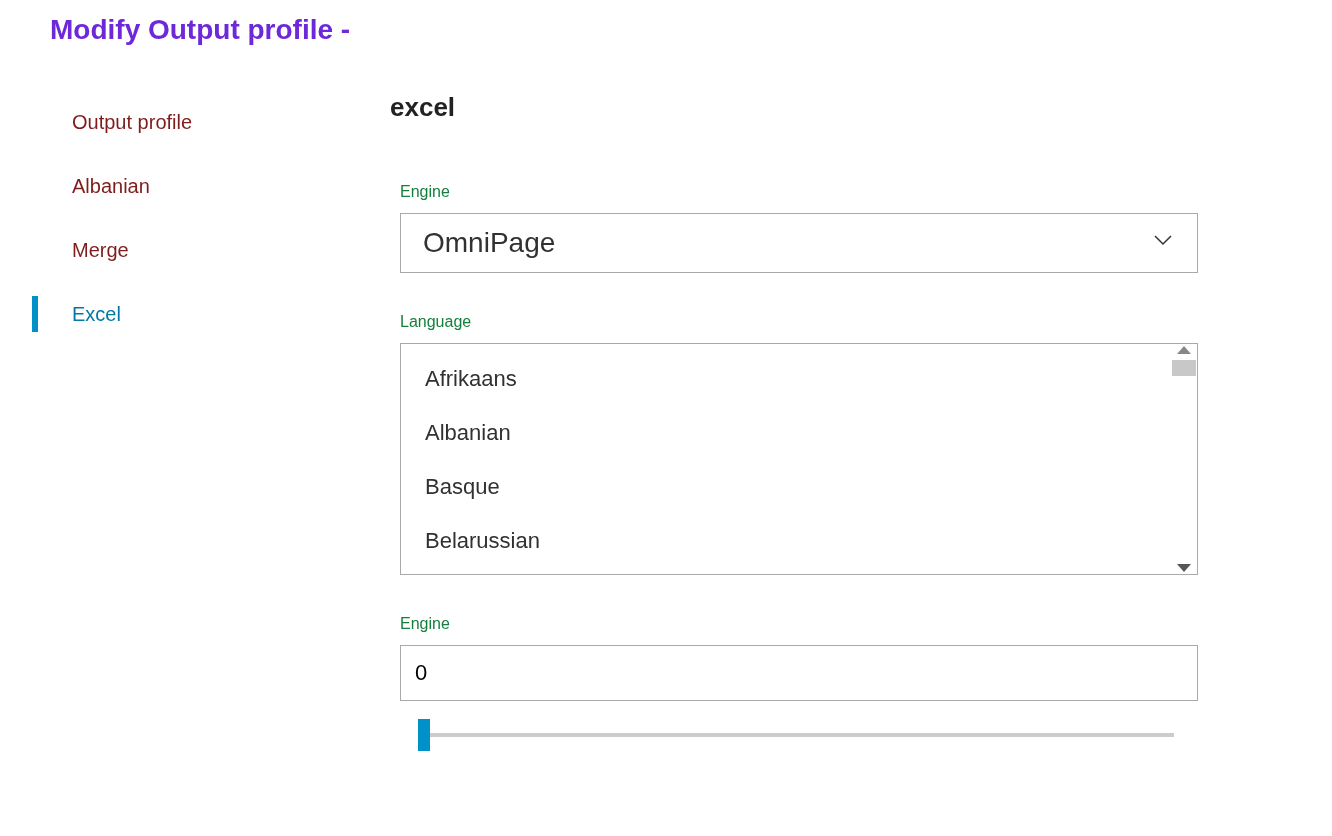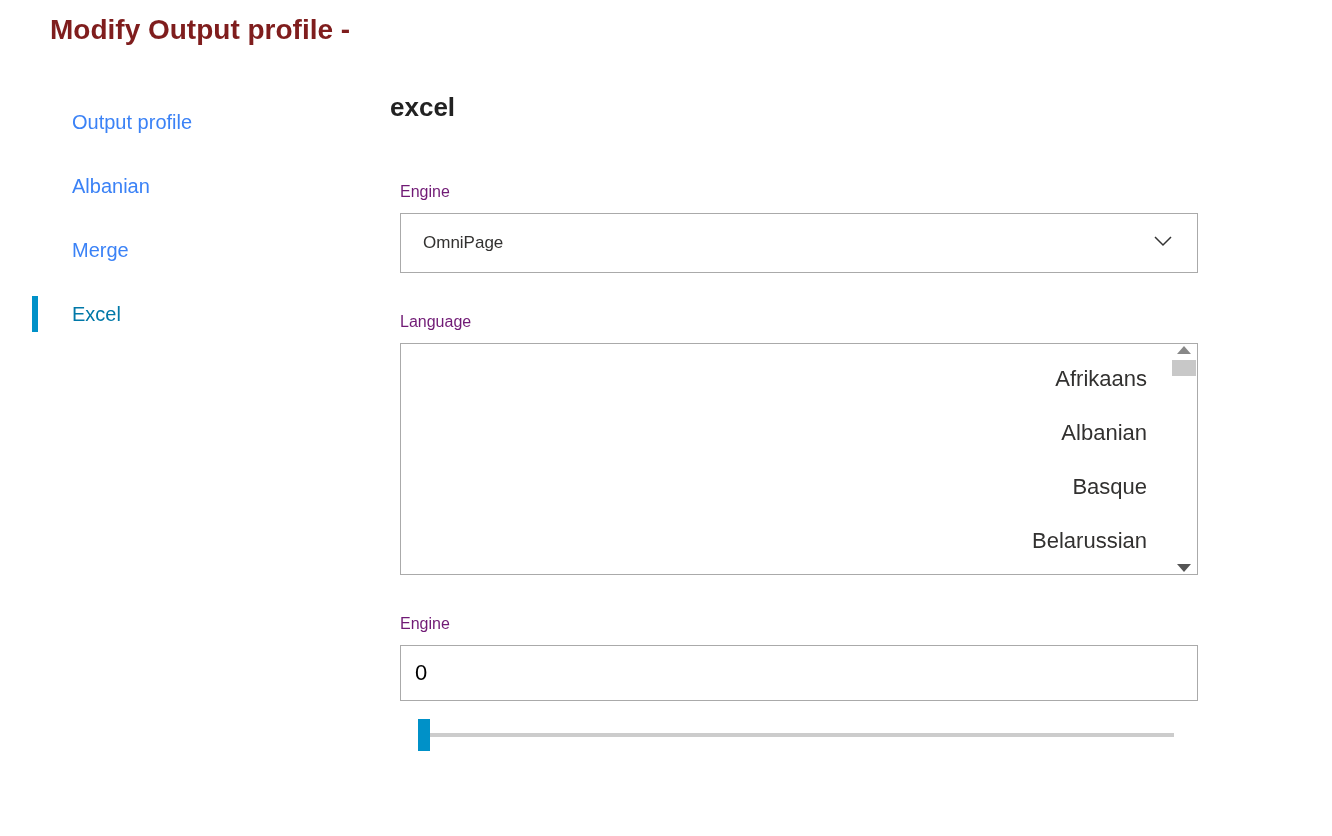--- a/index.html
+++ b/index.html
@@ -10,32 +10,32 @@
     width: 1332px;
     height: 836px;
     position: relative;
   }
   .page-title {
     position: absolute;
     left: 50px;
     top: 14px;
     font-size: 28px;
     font-weight: 600;
-    color: #7f1d1d;
+    color: #6d28d9;
   }
   .sidebar {
     position: absolute;
     left: 32px;
     top: 90px;
     width: 300px;
   }
   .sidebar-item {
     padding: 20px 0 20px 40px;
     font-size: 20px;
-    color: #3b82f6;
+    color: #7f1d1d;
     cursor: pointer;
     position: relative;
     line-height: 1.2;
   }
   .sidebar-item.active {
     color: #0078a8;
   }
   .sidebar-item.active::before {
     content: "";
     position: absolute;
@@ -52,53 +52,52 @@
     width: 810px;
   }
   .section-title {
     font-size: 26px;
     font-weight: 700;
     color: #222;
     margin-bottom: 60px;
   }
   .field-label {
     font-size: 16px;
-    color: #701a75;
+    color: #15803d;
     margin-left: 10px;
     margin-bottom: 12px;
   }
   .select-wrap {
     border: 1px solid #aaa;
     height: 60px;
     display: flex;
     align-items: center;
     justify-content: space-between;
     padding: 0 22px;
-    font-size: 17px;
+    font-size: 28px;
     margin-left: 10px;
     width: 798px;
     margin-bottom: 40px;
     cursor: pointer;
     background:#fff;
   }
   .chevron svg { width: 24px; height: 24px; stroke: #333; fill: none; stroke-width: 1.5; }
   .listbox-wrap {
     border: 1px solid #aaa;
     margin-left: 10px;
     width: 798px;
     height: 232px;
     display: flex;
     margin-bottom: 40px;
     background:#fff;
   }
   .listbox {
     flex: 1;
     overflow: hidden;
     padding: 8px 0;
-    text-align: right;
   }
   .listbox-item {
     font-size: 22px;
     padding: 14px 24px;
     cursor: pointer;
   }
   .scrollbar {
     width: 26px;
     background: #fff;
     display: flex;

